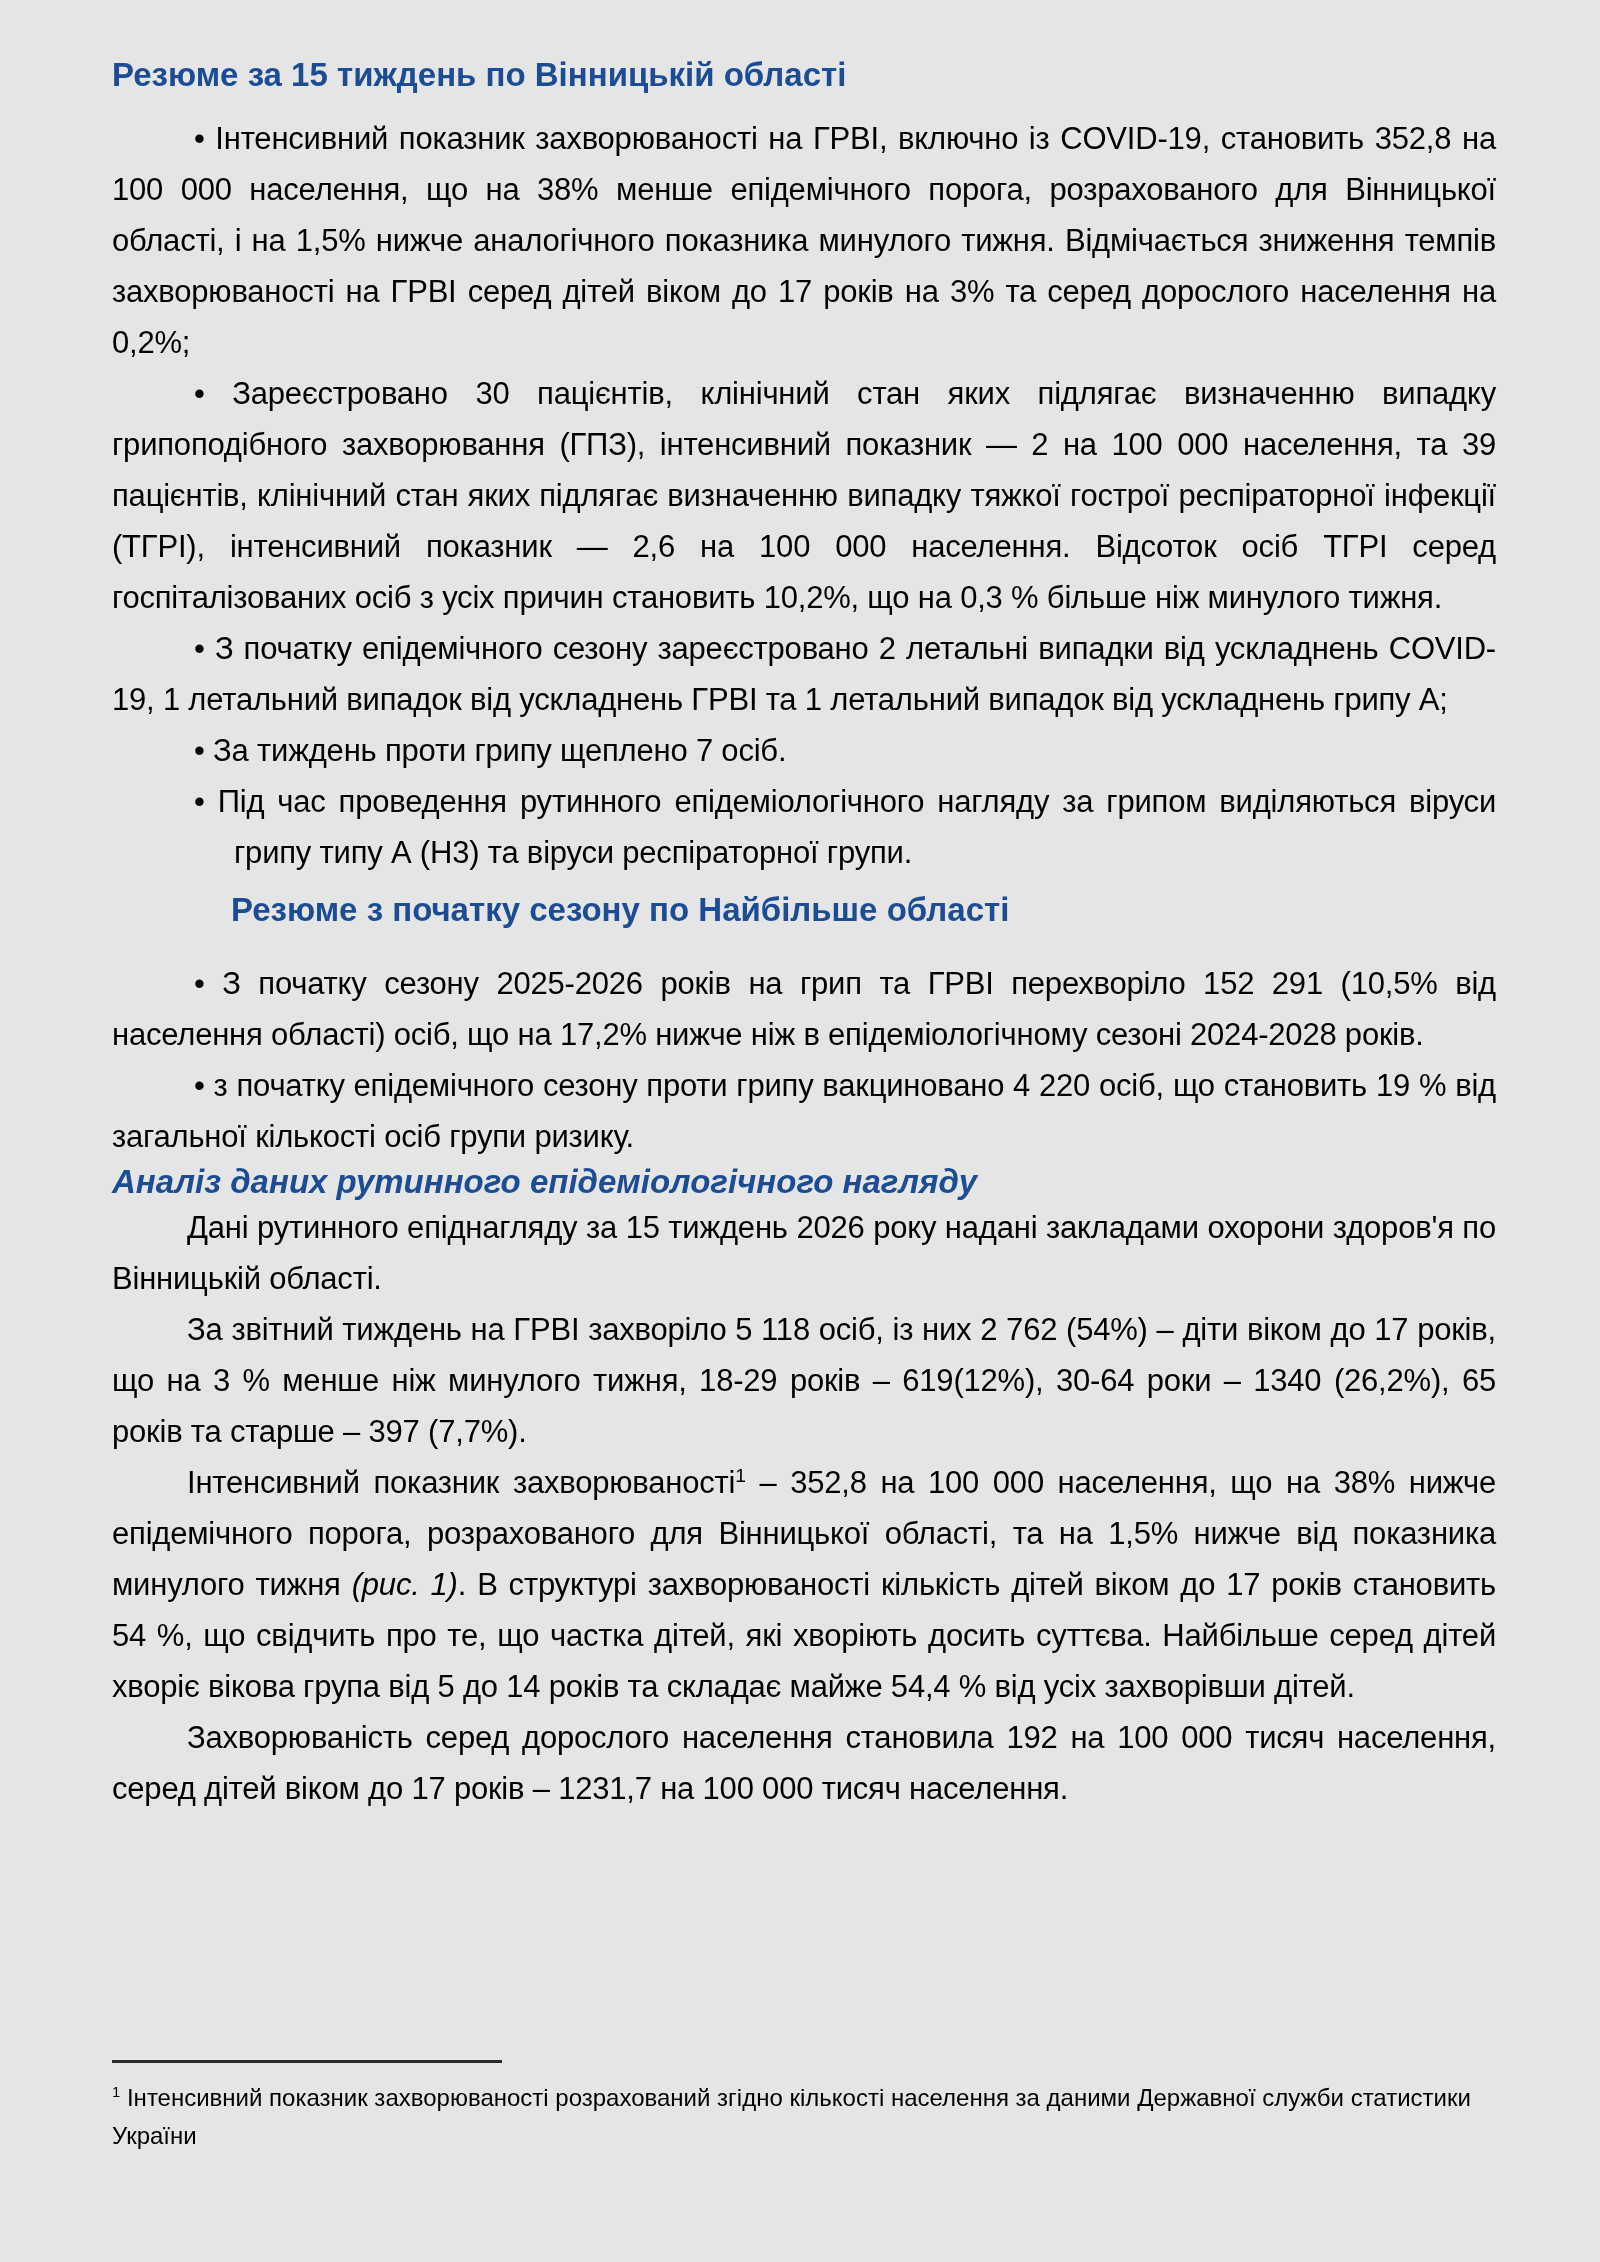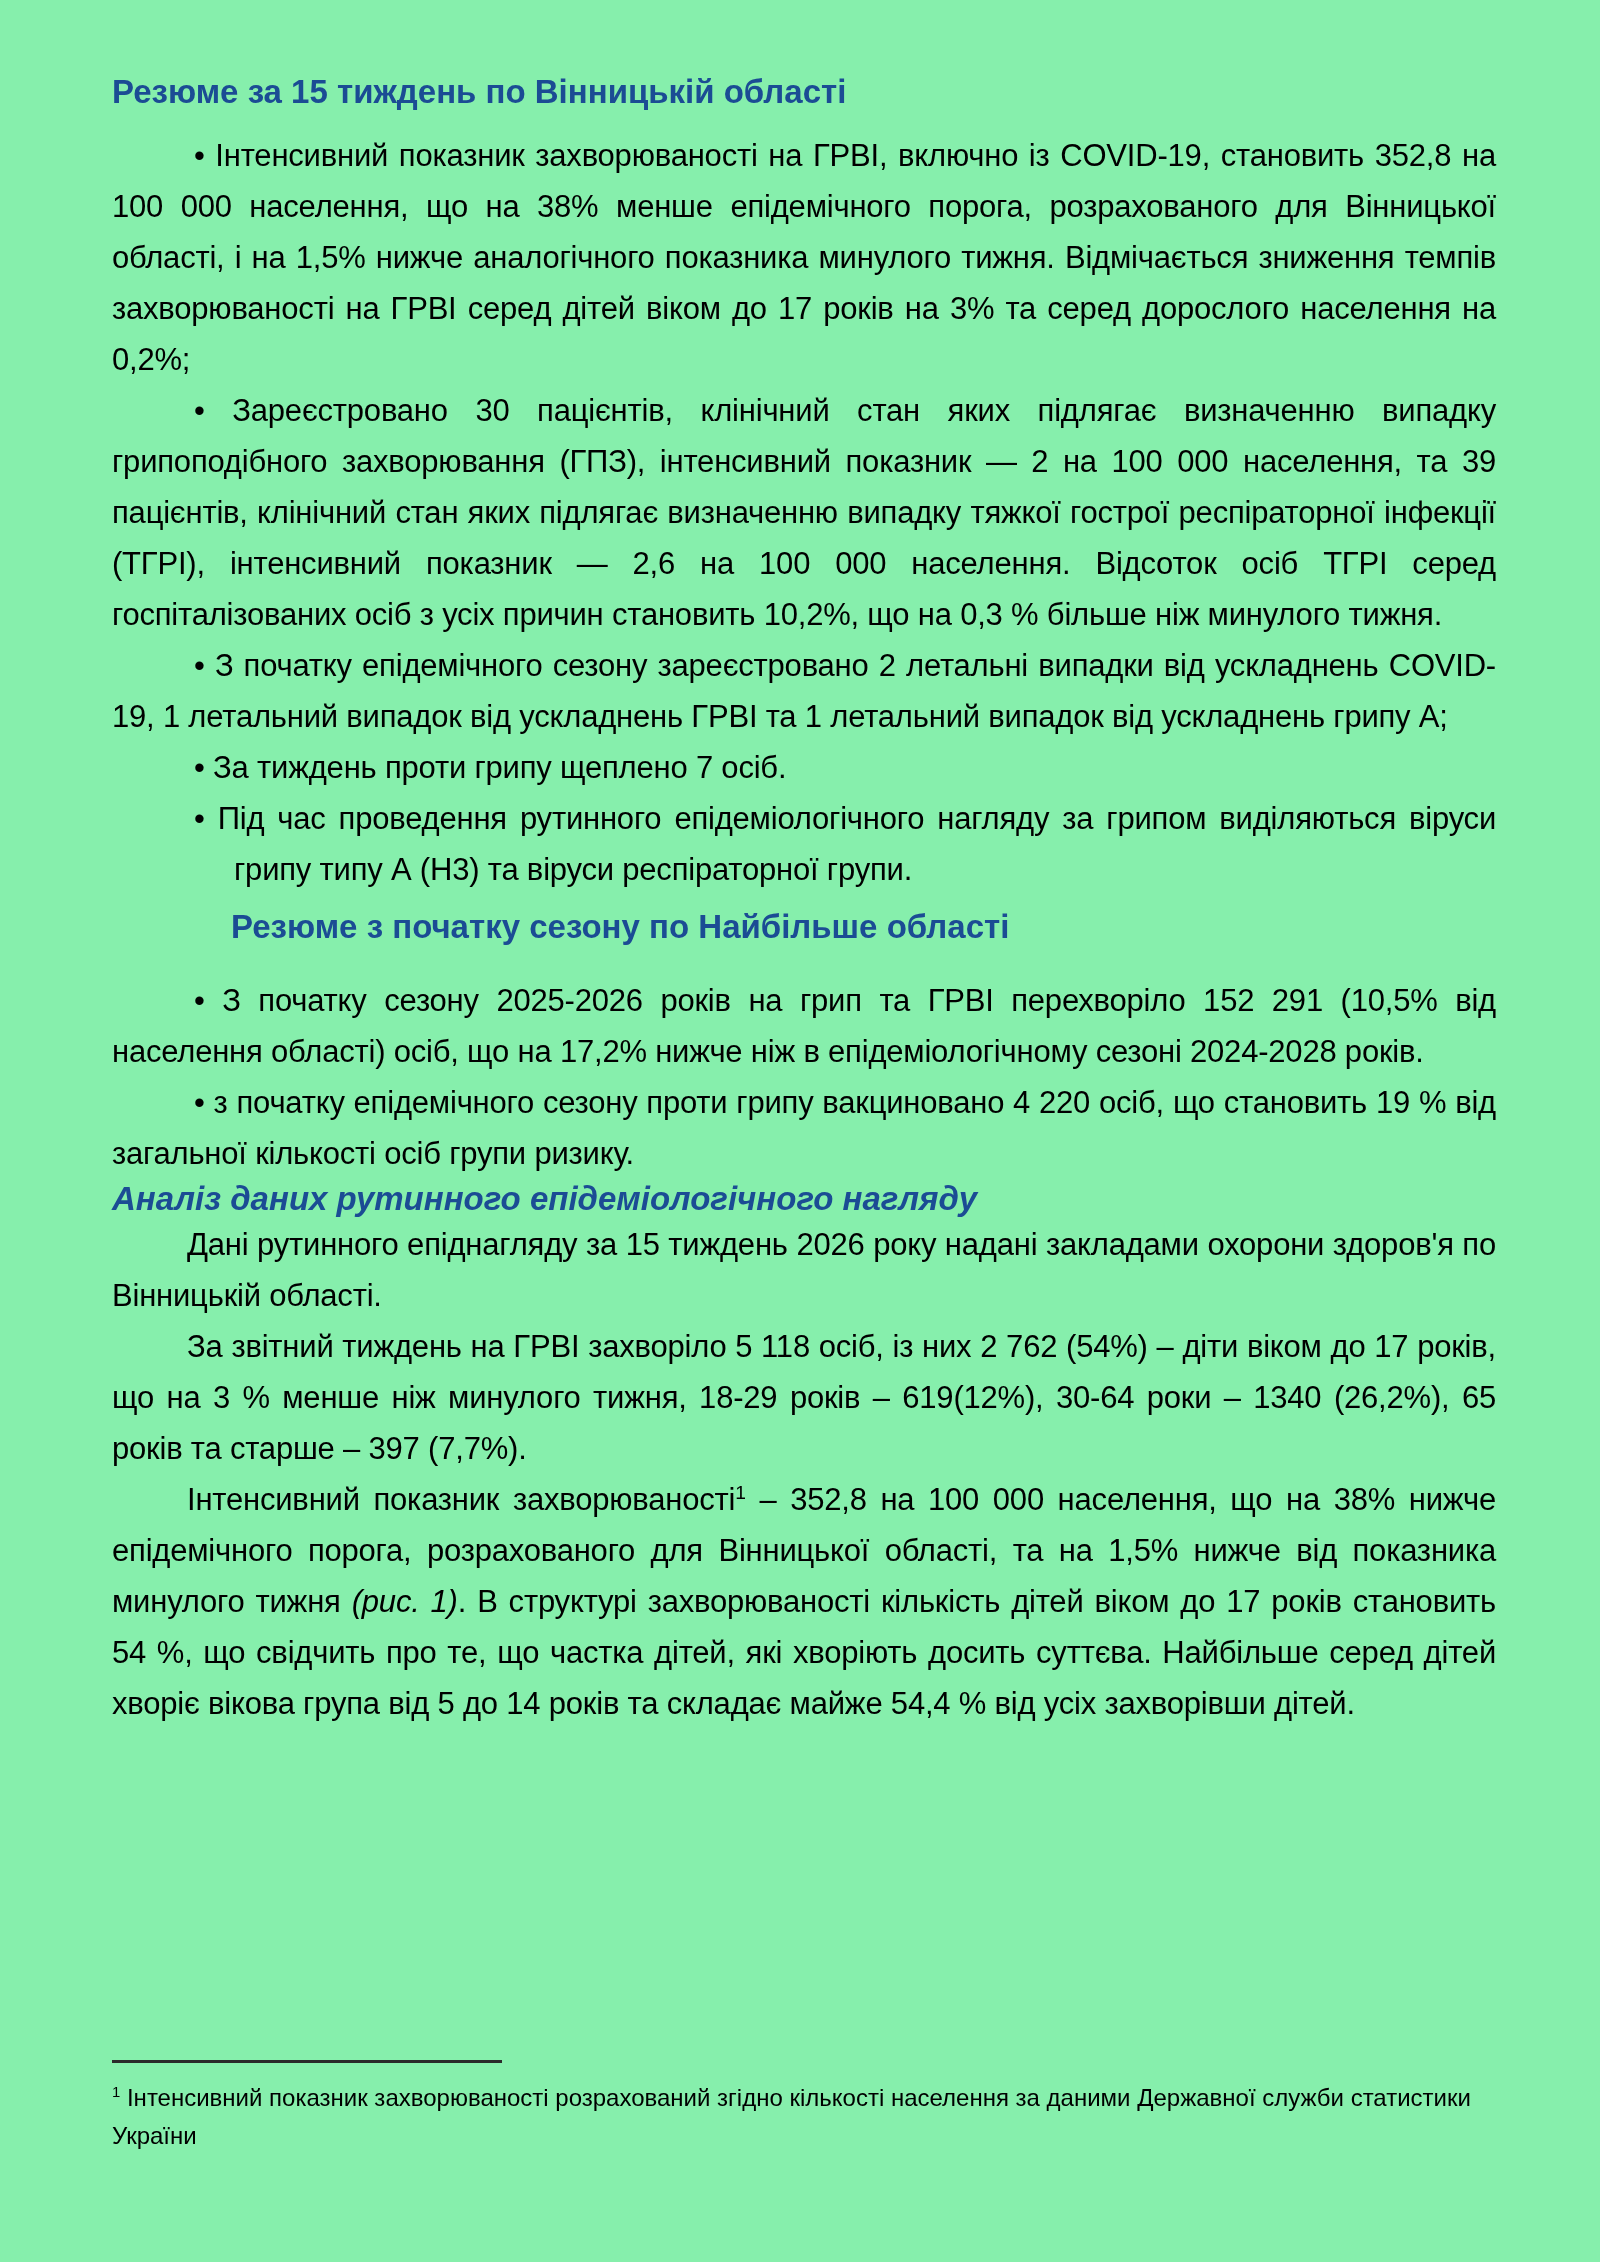--- a/index.html
+++ b/index.html
@@ -1,18 +1,18 @@
 <!DOCTYPE html>
 <html lang="uk"><head>
 <meta charset="utf-8">
 <style>
   html,body{margin:0;padding:0;background:#ffffff;}
   .page{
-    width:1600px;height:2262px;position:relative;overflow:hidden;background:#86efac;
-    box-sizing:border-box;padding:72px 104px 0 112px;
+    width:1600px;height:2262px;position:relative;overflow:hidden;background:#e5e5e5;
+    box-sizing:border-box;padding:55px 104px 0 112px;
     font-family:"Liberation Sans",sans-serif;color:#000000;
   }
   h1,h2,h3{font-size:33px;line-height:40px;font-weight:bold;margin:0;}
   .head-color{color:#1b4c94;}
   h1{margin-bottom:18px;}
   h2{margin-top:12px;margin-bottom:28px;padding-left:119px;}
   h3{margin:0;font-style:italic;}
   p{margin:0;font-size:31px;line-height:51px;text-align:justify;letter-spacing:-0.2px;}
   .ind-b{text-indent:82px;}   
   .ind-p{text-indent:75px;}   
@@ -49,19 +49,20 @@
   <p class="ind-b"><span>•</span> <span>з початку епідемічного сезону проти грипу вакциновано 4 220 осіб, що становить 19 % від загальної кількості осіб групи ризику.</span></p>
 
   <h3 class="head-color">Аналіз даних рутинного епідеміологічного нагляду</h3>
 
   <p class="ind-p"><span>Дані рутинного епіднагляду за 15 тиждень 2026 року надані закладами охорони здоров'я по Вінницькій області.</span></p>
 
   <p class="ind-p"><span>За звітний тиждень на ГРВІ захворіло 5 118 осіб, із них 2 762 (54%) – діти віком до 17 років, що на 3 % менше ніж минулого тижня, 18-29 років – 619(12%), 30-64 роки – 1340 (26,2%), 65 років та старше – 397 (7,7%).</span></p>
 
   <p class="ind-p"><span>Інтенсивний показник захворюваності</span><sup>1</sup> <span>– 352,8 на 100 000 населення, що на 38% нижче епідемічного порога, розрахованого для Вінницької області, та на 1,5% нижче від показника минулого тижня</span> <i>(рис. 1)</i><span>. В структурі захворюваності кількість дітей віком до 17 років становить 54 %, що свідчить про те, що частка дітей, які хворіють досить суттєва. Найбільше серед дітей хворіє вікова група від 5 до 14 років та складає майже 54,4 % від усіх захворівши дітей.</span></p>
 
+  <p class="ind-p"><span>Захворюваність серед дорослого населення становила 192 на 100 000 тисяч населення, серед дітей віком до 17 років – 1231,7 на 100 000 тисяч населення.</span></p>
 
   <div class="footnote-block">
     <div class="fn-rule"></div>
     <p class="fn-text"><sup>1</sup> <span>Інтенсивний показник захворюваності розрахований згідно кількості населення за даними Державної служби статистики України</span></p>
   </div>
 
 </div>
 
 </body></html>

